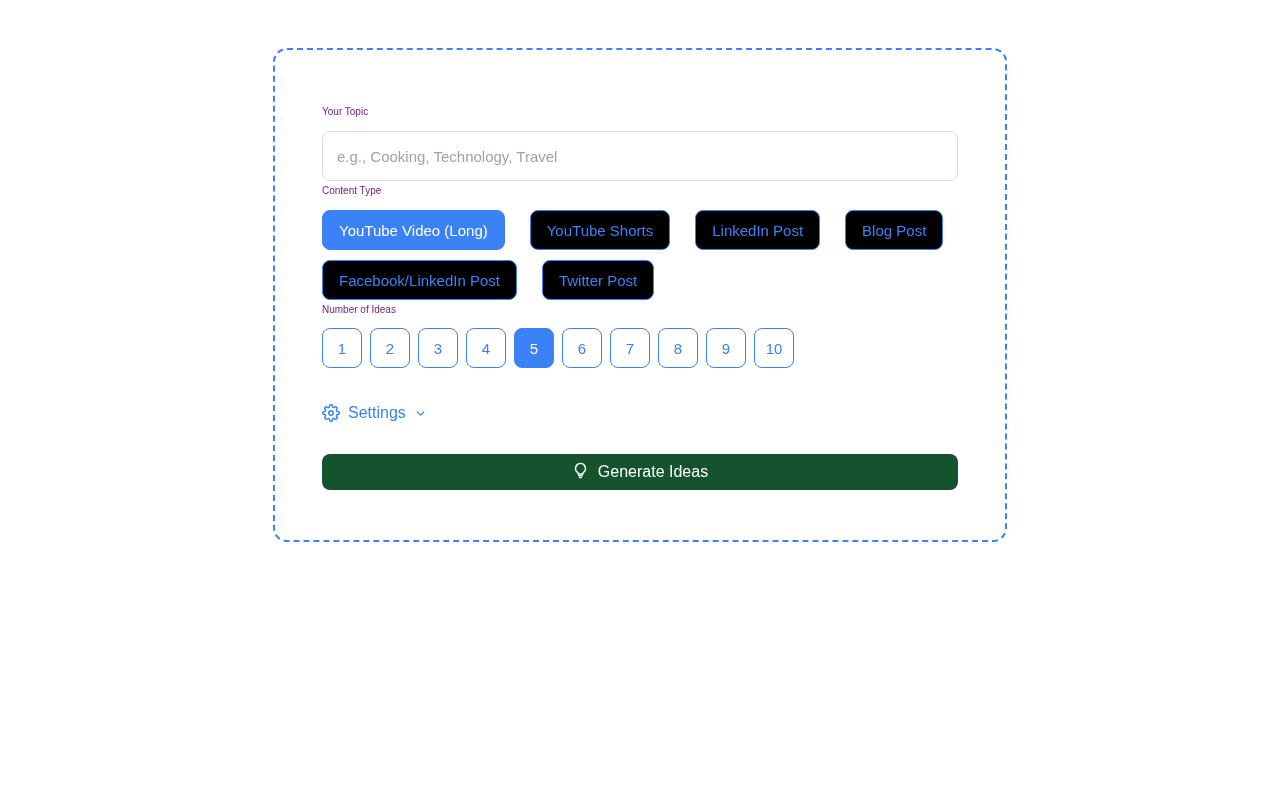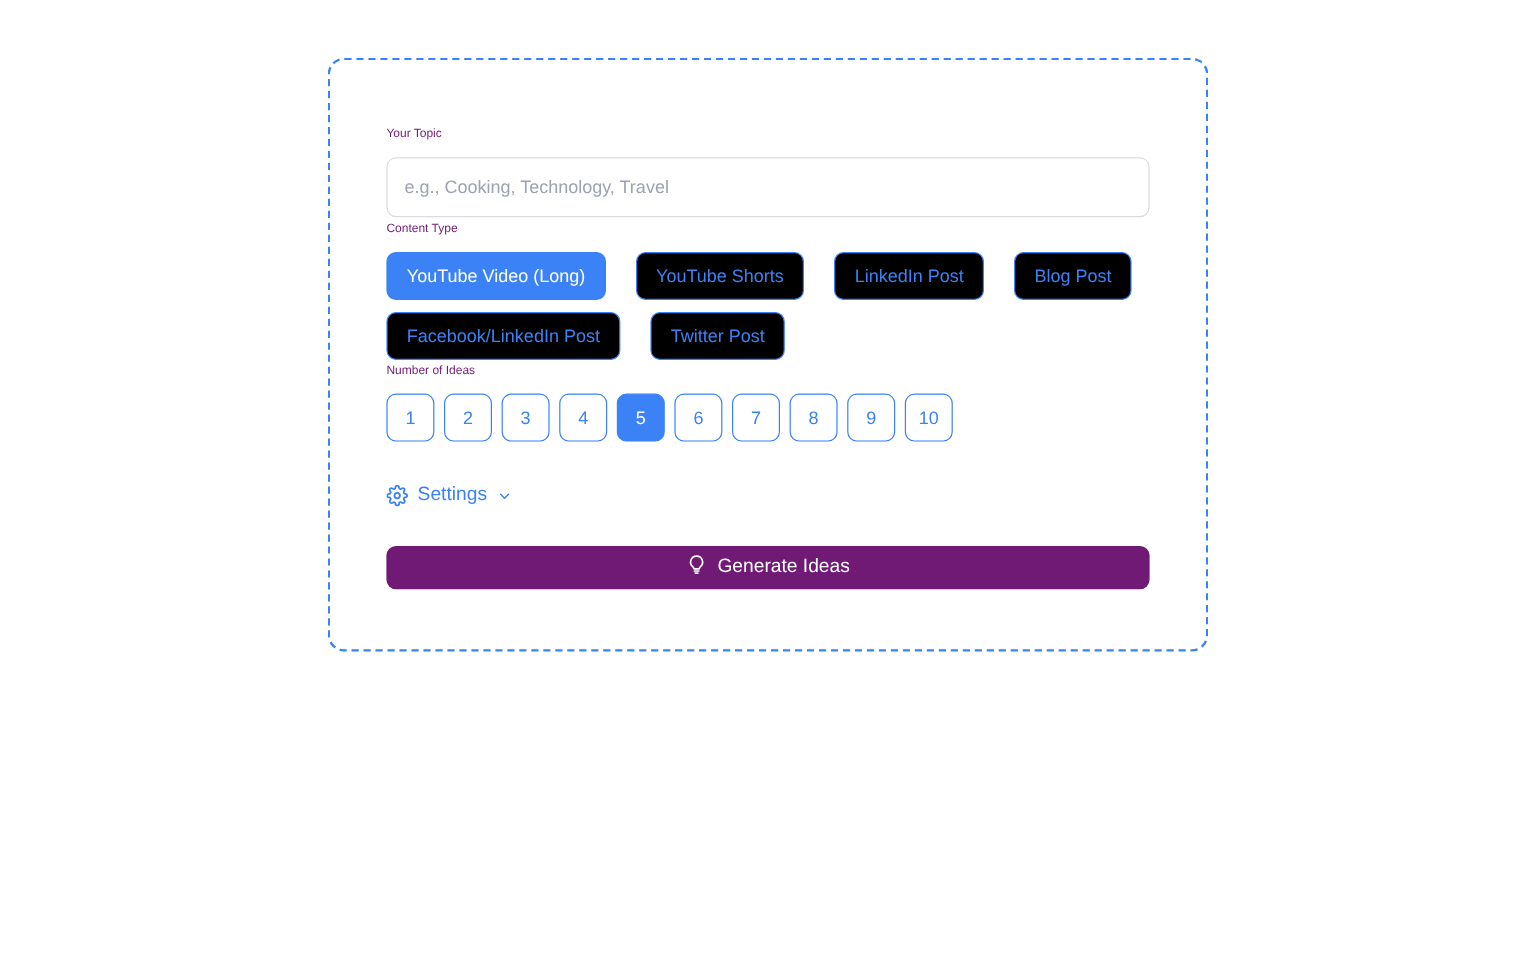--- a/index.html
+++ b/index.html
@@ -88,21 +88,21 @@
   }
   .settings-row svg { display: block; }
   .generate-btn {
     margin-top: 28px;
     width: 100%;
     height: 36px;
     display: flex;
     align-items: center;
     justify-content: center;
     gap: 9px;
-    background: #701a75;
+    background: #14532d;
     border: none;
     border-radius: 8px;
     color: #ffffff;
     font-size: 16px;
     font-family: "Liberation Sans", sans-serif;
     cursor: pointer;
   }
 </style>
 </head>
 <body>

